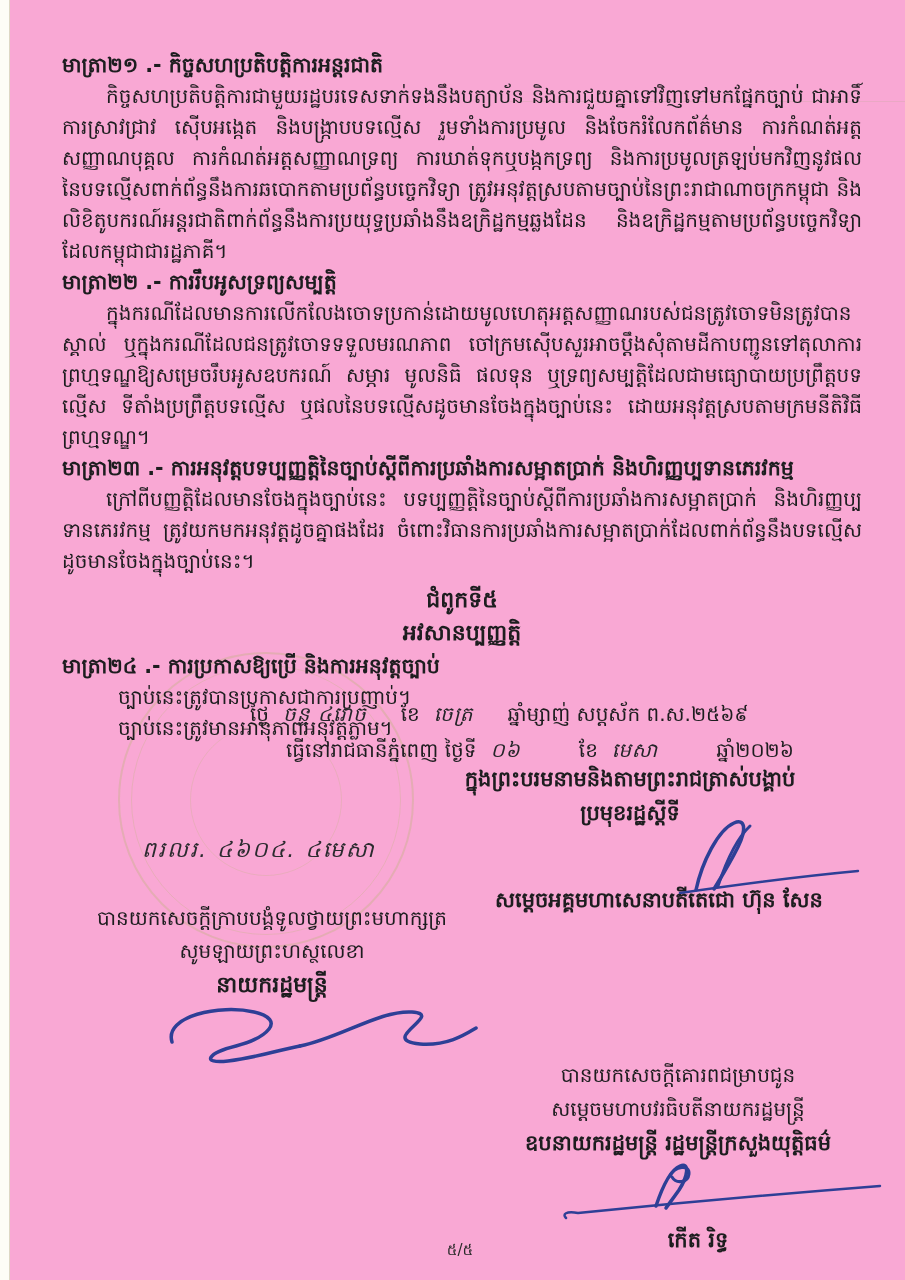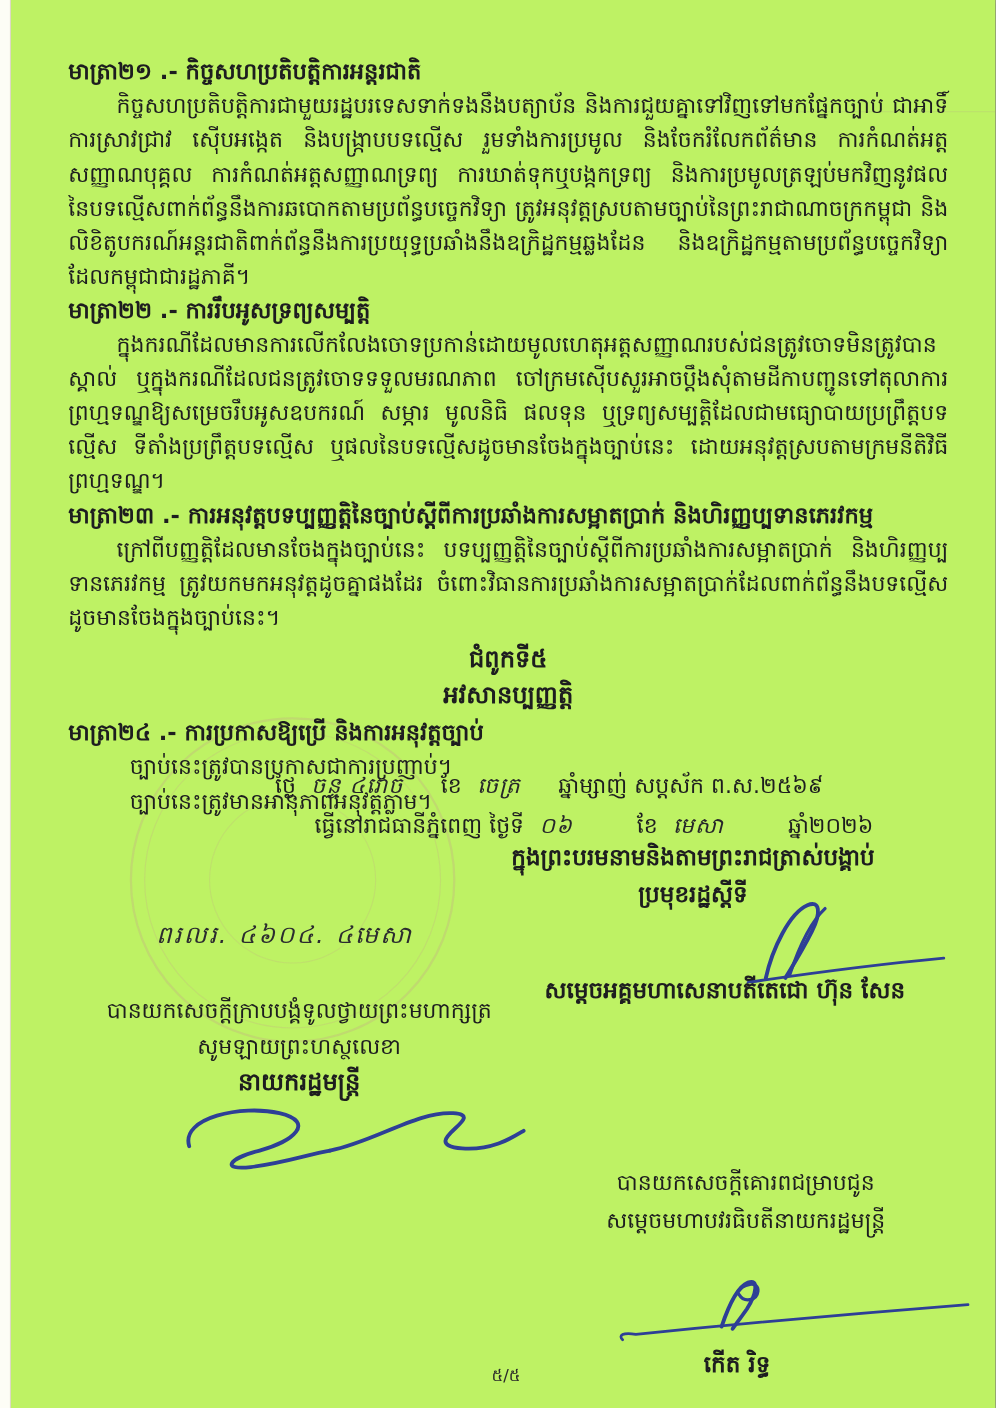--- a/index.html
+++ b/index.html
@@ -1,19 +1,19 @@
 <!DOCTYPE html>
 <html><head>
 <meta charset="utf-8">
 <style>
   html,body{margin:0;padding:0;background:#888;}
   .page{
     position:relative;
     width:905px;height:1280px;
-    background:#bef264;
+    background:#f9a8d4;
     overflow:hidden;
     font-family:"DejaVu Sans", sans-serif;
     color:#1d1d1f;
     box-shadow:0 0 6px rgba(0,0,0,.4);
   }
   .edge-left{
     position:absolute;left:0;top:0;width:9px;height:100%;
     background:#fdfdf6;border-right:1px solid #ddd8c4;
   }
   .crease{
@@ -65,21 +65,21 @@
   }
   .sig{position:absolute;z-index:2;}
   .sig svg{display:block;}
   .sig path{fill:none;stroke:#2e3f96;stroke-linecap:round;}
   .signer{
     position:absolute;z-index:1;text-align:center;
     font-weight:bold;font-size:21px;
   }
   .signer.hun-sen{left:428px;top:886px;width:462px;}
   .signer.hun-manet{left:62px;top:1078px;width:444px;font-size:22px;}
-  .signer.koeut-rith{left:540px;top:1226px;width:260px;font-size:21px;}
+  .signer.koeut-rith{left:568px;top:1226px;width:260px;font-size:21px;}
   .hand-ref{
     position:absolute;left:142px;top:836px;z-index:1;
     font-style:italic;font-size:22px;letter-spacing:2px;color:#2b2b2f;
   }
   .pm-block{
     position:absolute;left:58px;top:902px;width:428px;z-index:1;
     text-align:center;font-size:20px;line-height:33px;
   }
   .pm-block .title{font-weight:bold;font-size:22px;}
   .min-block{
@@ -173,20 +173,21 @@
   <div class="sig" style="left:150px;top:1000px;">
     <svg width="330" height="72" viewBox="0 0 330 72">
       <path d="M22,42 C14,16 70,4 104,12 C138,20 116,38 86,46 C58,53 50,64 78,61 C110,57 128,50 150,46" stroke-width="3.5"></path>
       <path d="M150,46 C190,38 230,10 262,12 C296,14 226,40 270,44 C298,46 316,34 326,28" stroke-width="3.5"></path>
     </svg>
   </div>
 
   <div class="min-block">
     <div>បានយកសេចក្ដីគោរពជម្រាបជូន</div>
     <div>សម្ដេចមហាបវរធិបតីនាយករដ្ឋមន្ត្រី</div>
+    <div class="title">ឧបនាយករដ្ឋមន្ត្រី រដ្ឋមន្ត្រីក្រសួងយុត្តិធម៌</div>
   </div>
 
   <div class="sig" style="left:558px;top:1160px;">
     <svg width="330" height="66" viewBox="0 0 330 66">
       <path d="M98,46 C104,28 112,10 122,6 C132,2 130,16 121,30 C114,40 110,45 108,48" stroke-width="3.5"></path>
       <path d="M112,16 C117,6 132,4 131,14 C130,23 118,24 114,17" stroke-width="3"></path>
       <path d="M8,58 C4,54 8,51 20,53 C90,46 220,34 322,26" stroke-width="2.5"></path>
     </svg>
   </div>
   <div class="signer koeut-rith">កើត រិទ្ធ</div>

